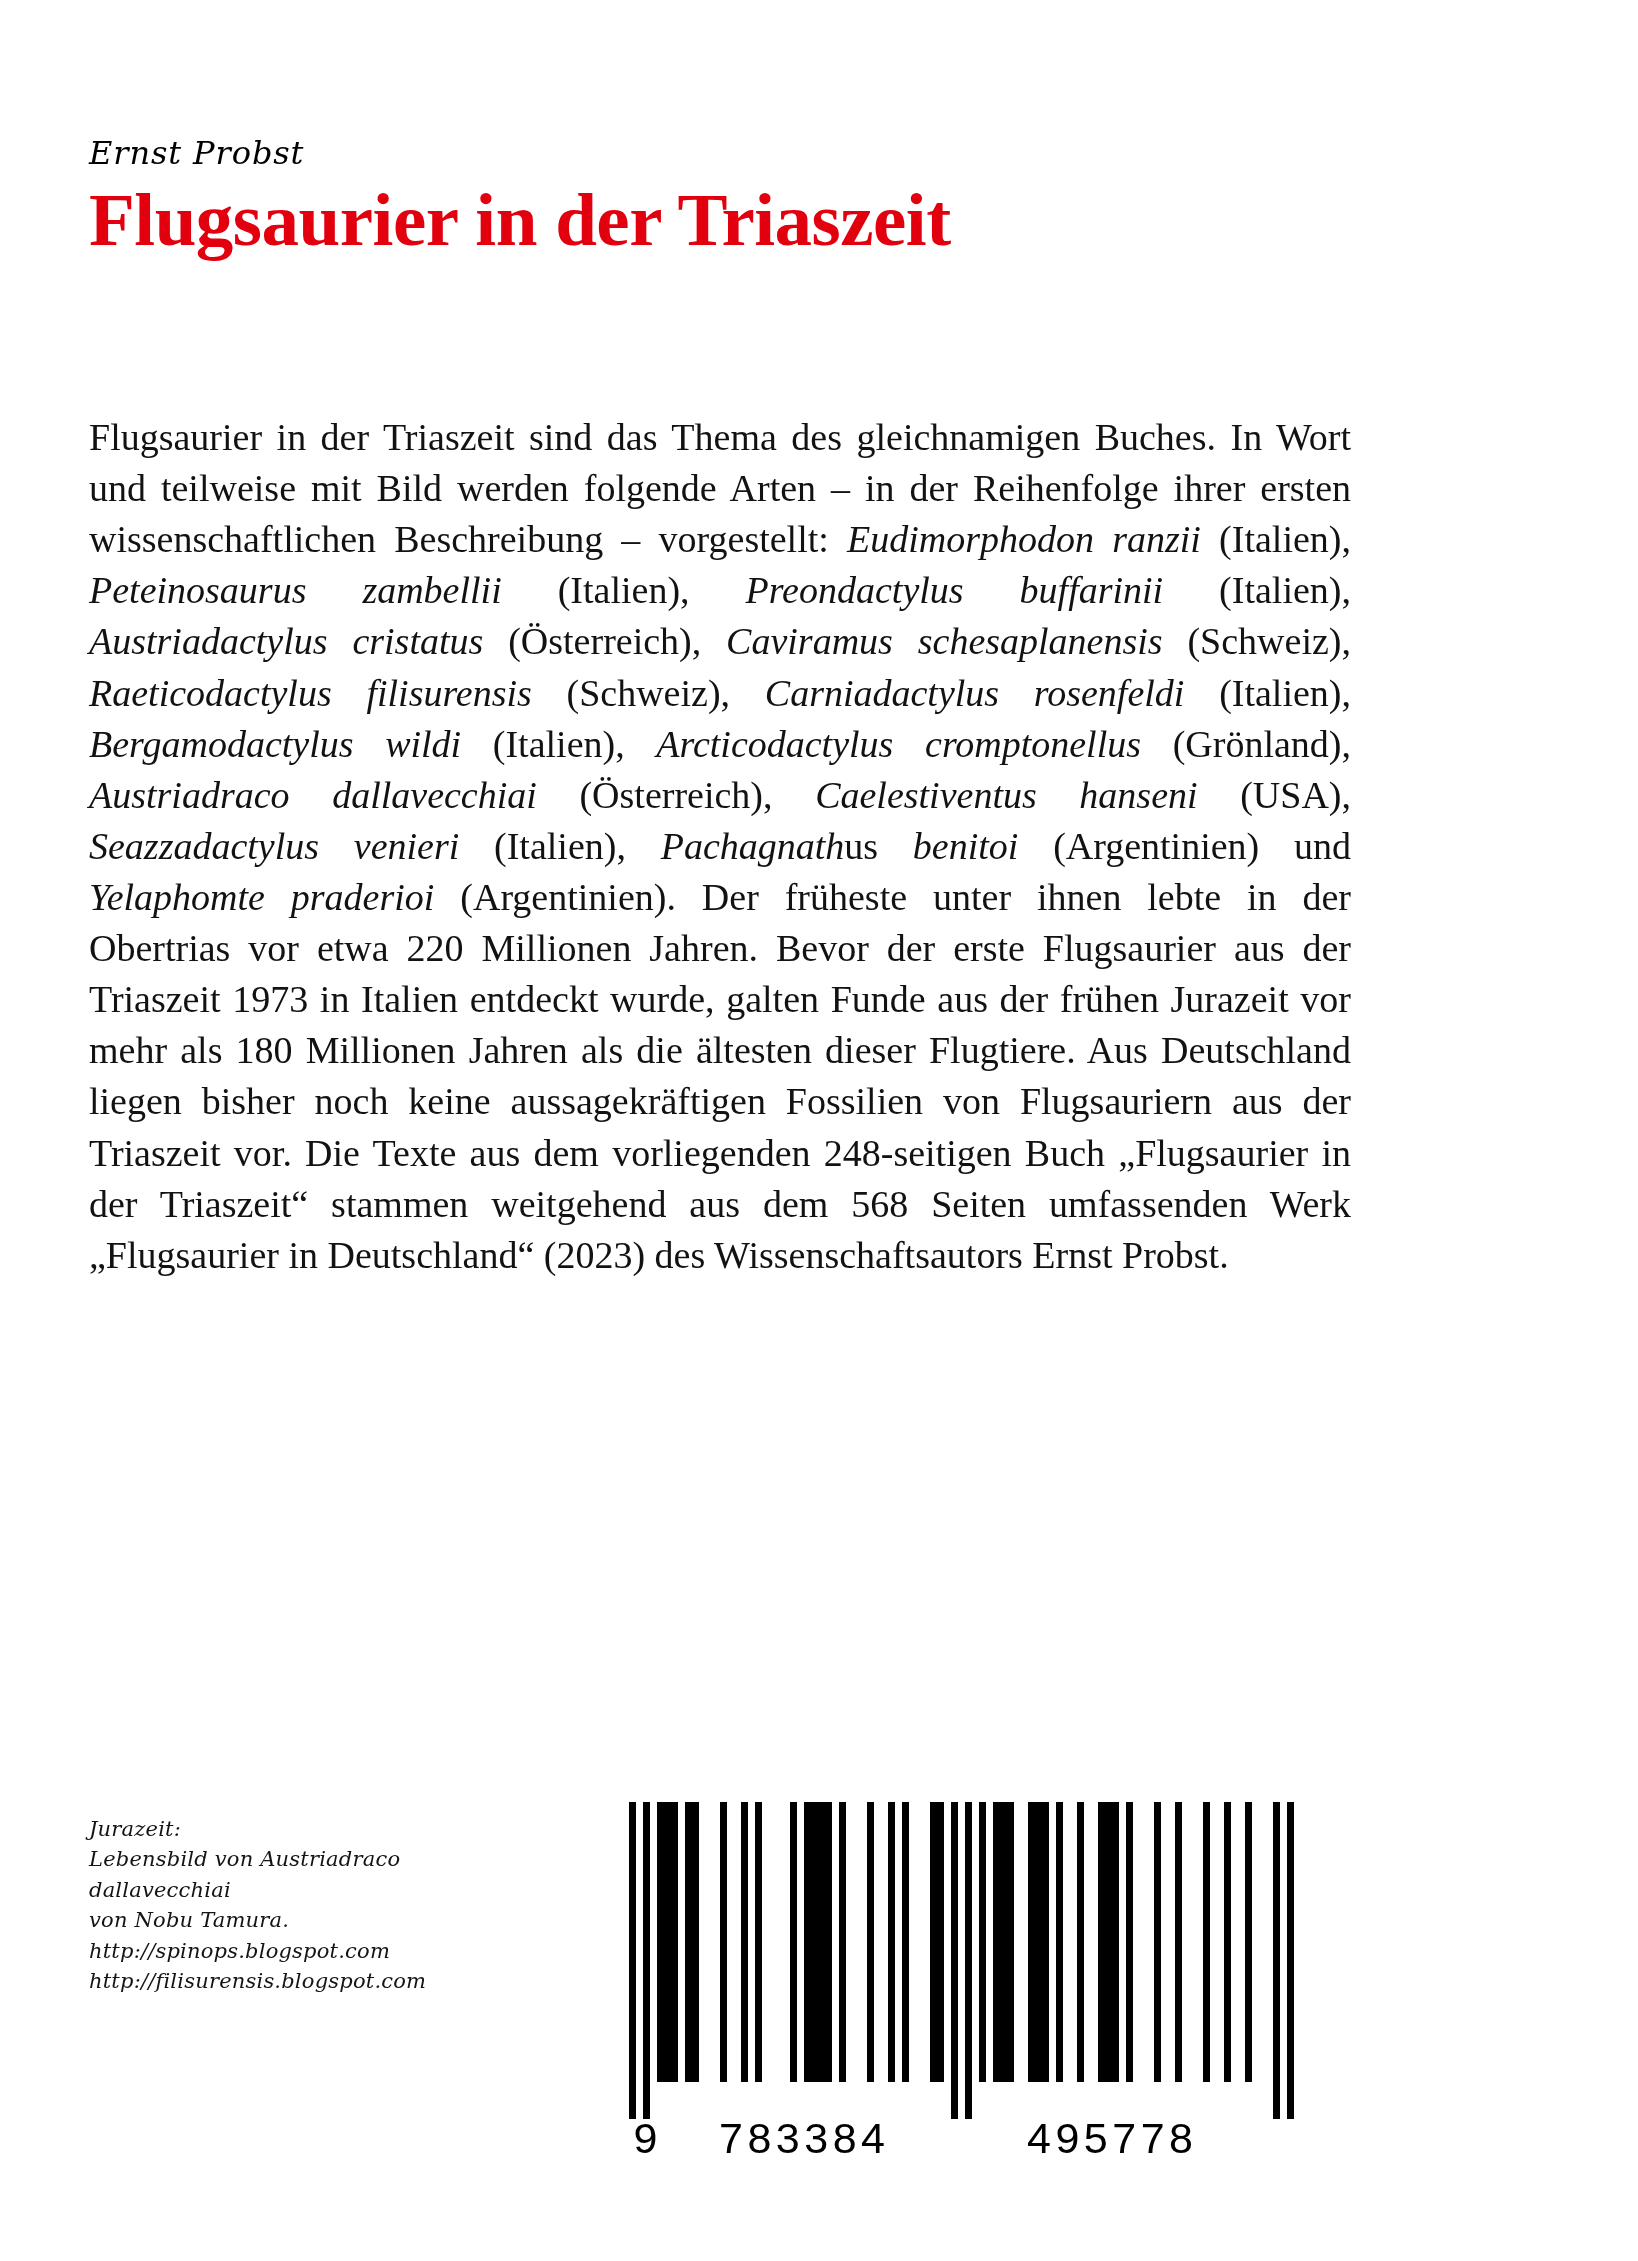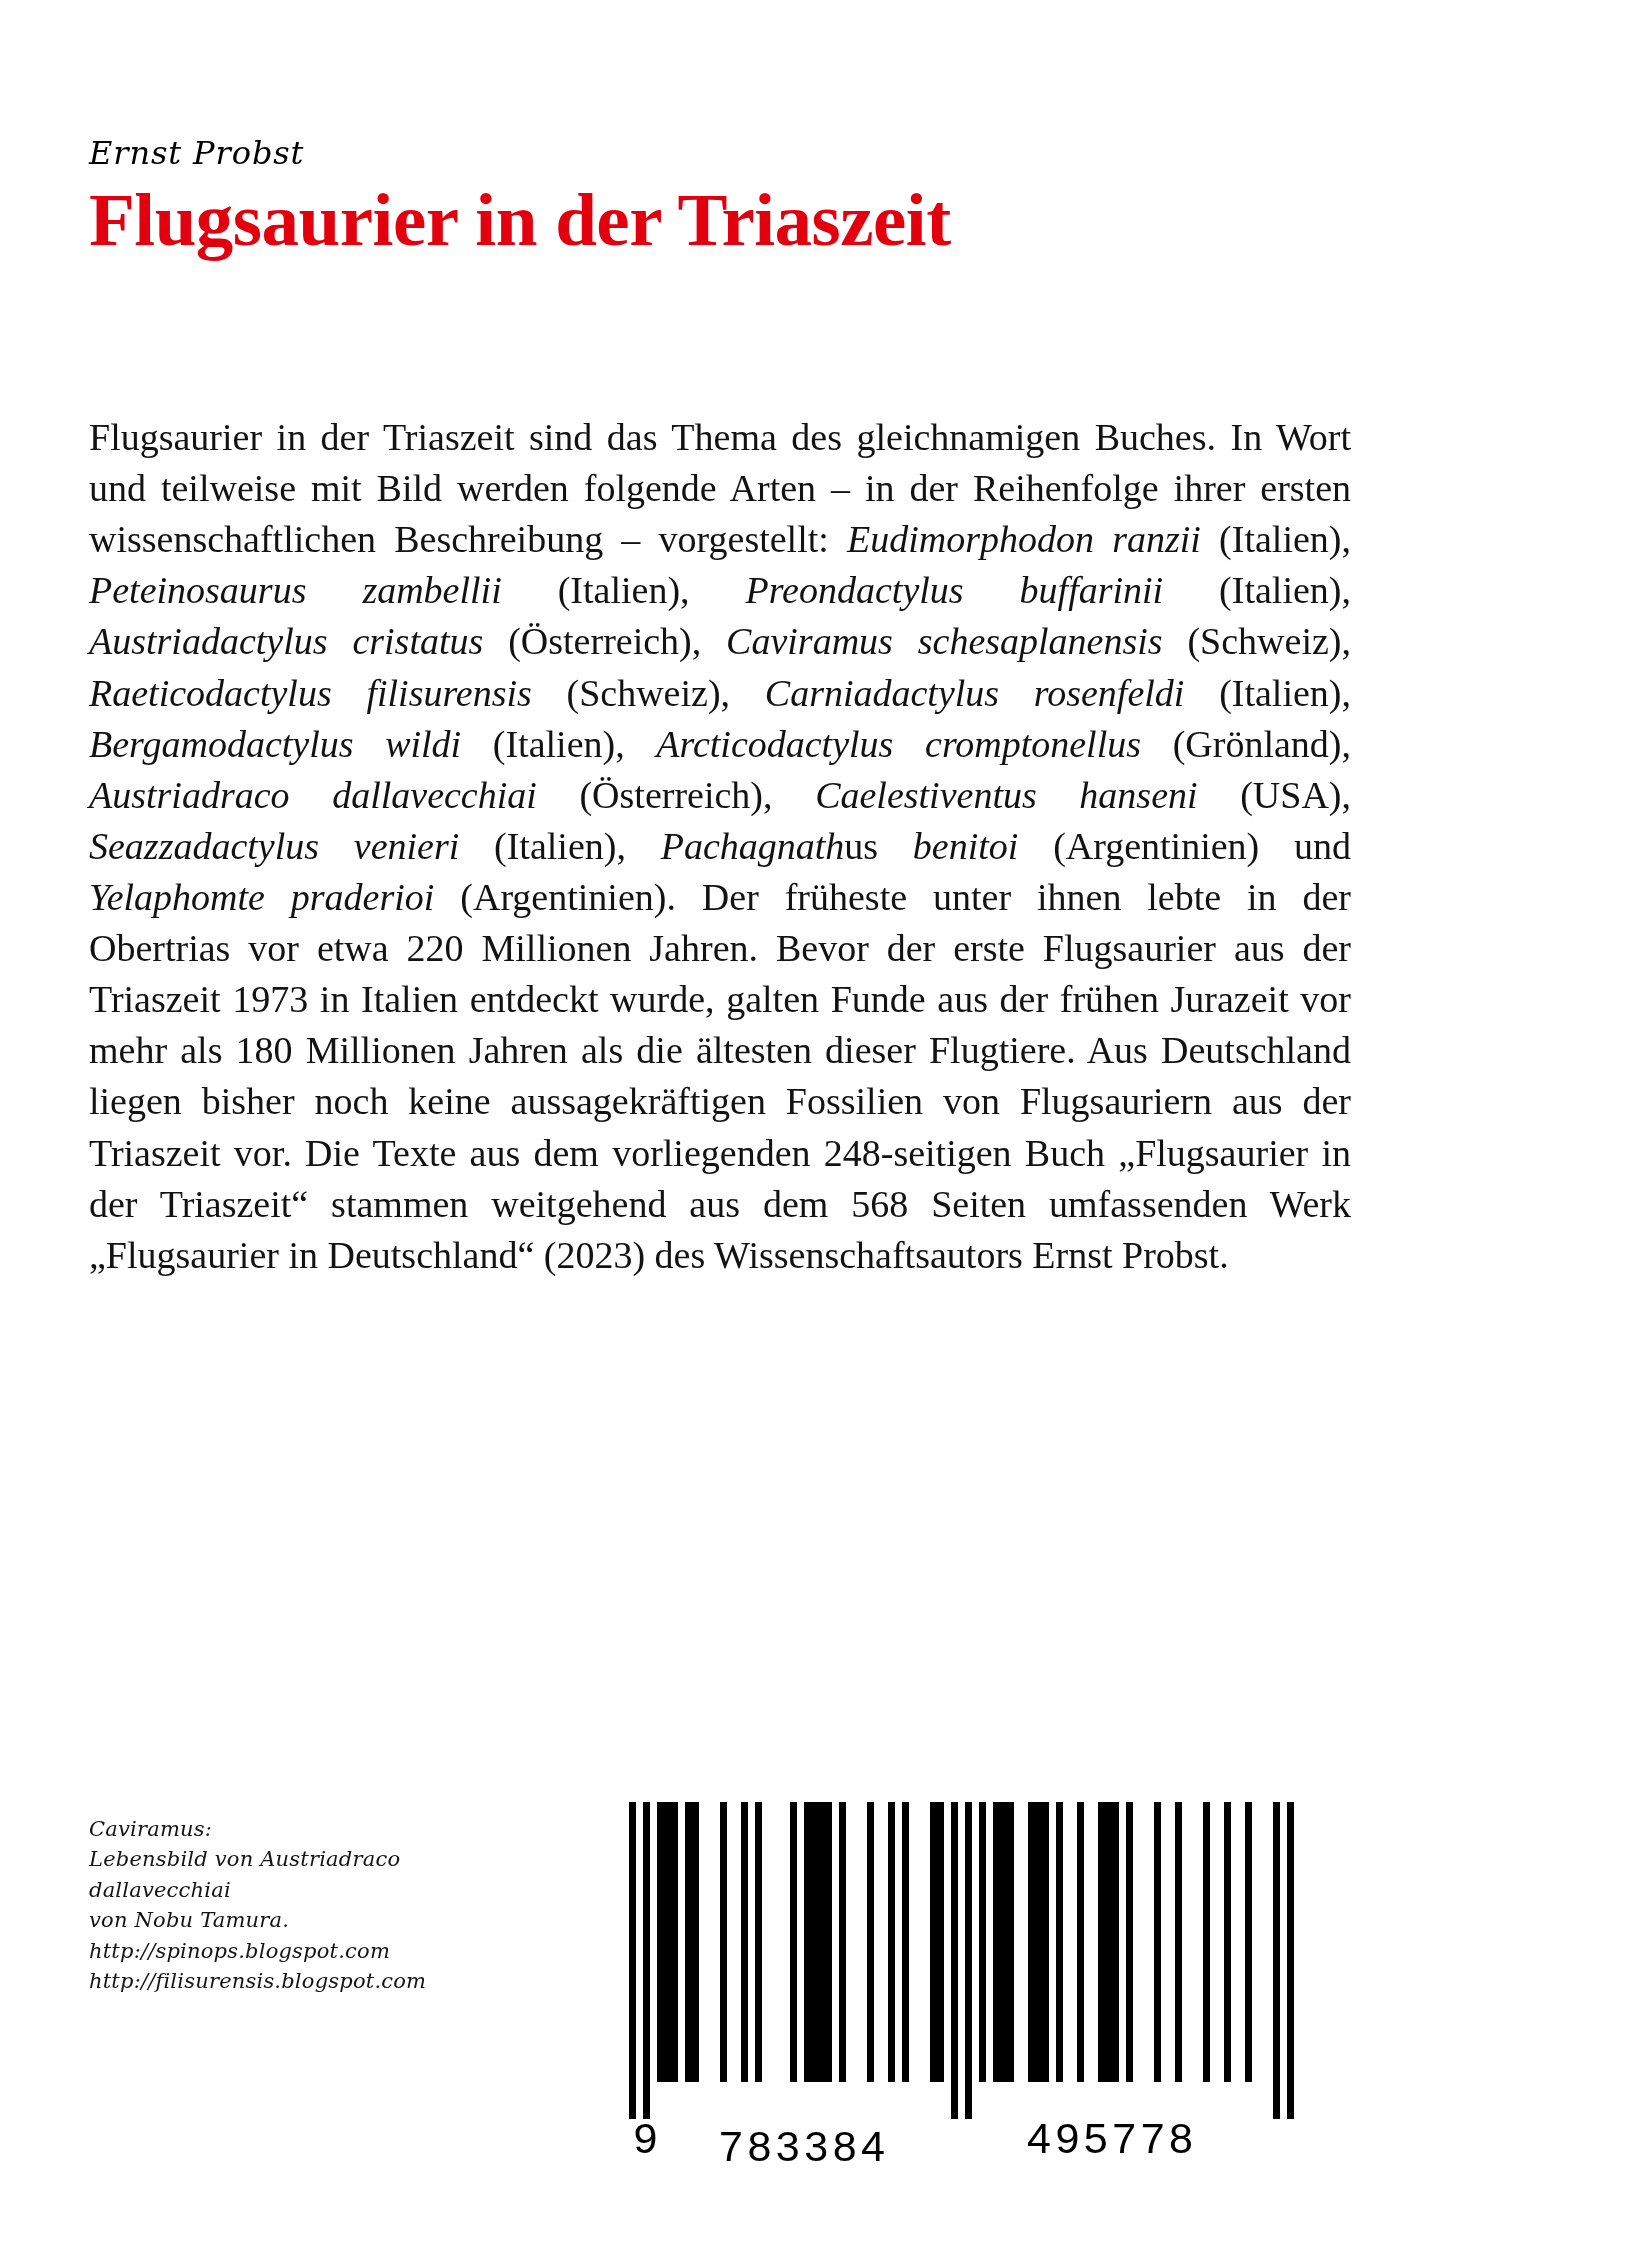--- a/index.html
+++ b/index.html
@@ -124,42 +124,42 @@
     align-items: center;
   }
   .d-left {
     position: absolute;
     left: 4.5px;
     top: 0;
   }
   .d-mid1 {
     position: absolute;
     left: 90px;
-    top: 8px;
+    top: 0;
   }
   .d-mid2 {
     position: absolute;
     left: 398px;
     top: 0;
   }
 </style>
 </head>
 <body>
 
 <div class="page">
 
   <div class="content">
     <div class="author">Ernst Probst</div>
     <h1 class="title">Flugsaurier in der Triaszeit</h1>
   </div>
 
   <div class="blurb">Flugsaurier in der Triaszeit sind das Thema des gleichnamigen Buches. In Wort und teilweise mit Bild werden folgende Arten – in der Reihenfolge ihrer ersten wissenschaftlichen Beschreibung – vorgestellt: <i>Eudimorphodon ranzii</i> (Italien), <i>Peteinosaurus zambellii</i> (Italien), <i>Preondactylus buffarinii</i> (Italien), <i>Austriadactylus cristatus</i> (Österreich), <i>Caviramus schesaplanensis</i> (Schweiz), <i>Raeticodactylus filisurensis</i> (Schweiz), <i>Carniadactylus rosenfeldi</i> (Italien), <i>Bergamodactylus wildi</i> (Italien), <i>Arcticodactylus cromptonellus</i> (Grönland), <i>Austriadraco dallavecchiai</i> (Österreich), <i>Caelestiventus hanseni</i> (USA), <i>Seazzadactylus venieri</i> (Italien), <i>Pachagnath</i>us <i>benitoi</i> (Argentinien) und <i>Yelaphomte praderioi</i> (Argentinien). Der früheste unter ihnen lebte in der Obertrias vor etwa 220 Millionen Jahren. Bevor der erste Flugsaurier aus der Triaszeit 1973 in Italien entdeckt wurde, galten Funde aus der frühen Jurazeit vor mehr als 180 Millionen Jahren als die ältesten dieser Flugtiere. Aus Deutschland liegen bisher noch keine aussagekräftigen Fossilien von Flugsauriern aus der Triaszeit vor. Die Texte aus dem vorliegenden 248-seitigen Buch „Flugsaurier in der Triaszeit“ stammen weitgehend aus dem 568 Seiten umfassenden Werk „Flugsaurier in Deutschland“ (2023) des Wissenschaftsautors Ernst Probst.</div>
 
   <div class="credits">
-    <div>Caviramus:</div>
+    <div>Jurazeit:</div>
     <div>Lebensbild von Austriadraco</div>
     <div>dallavecchiai</div>
     <div>von Nobu Tamura.</div>
     <div>http://spinops.blogspot.com</div>
     <div>http://filisurensis.blogspot.com</div>
   </div>
 
   <div class="barcode-area">
     <div class="bars" id="bars">
         <div class="bar tall" style="width: 7px; flex: 0 0 7px;"></div>

